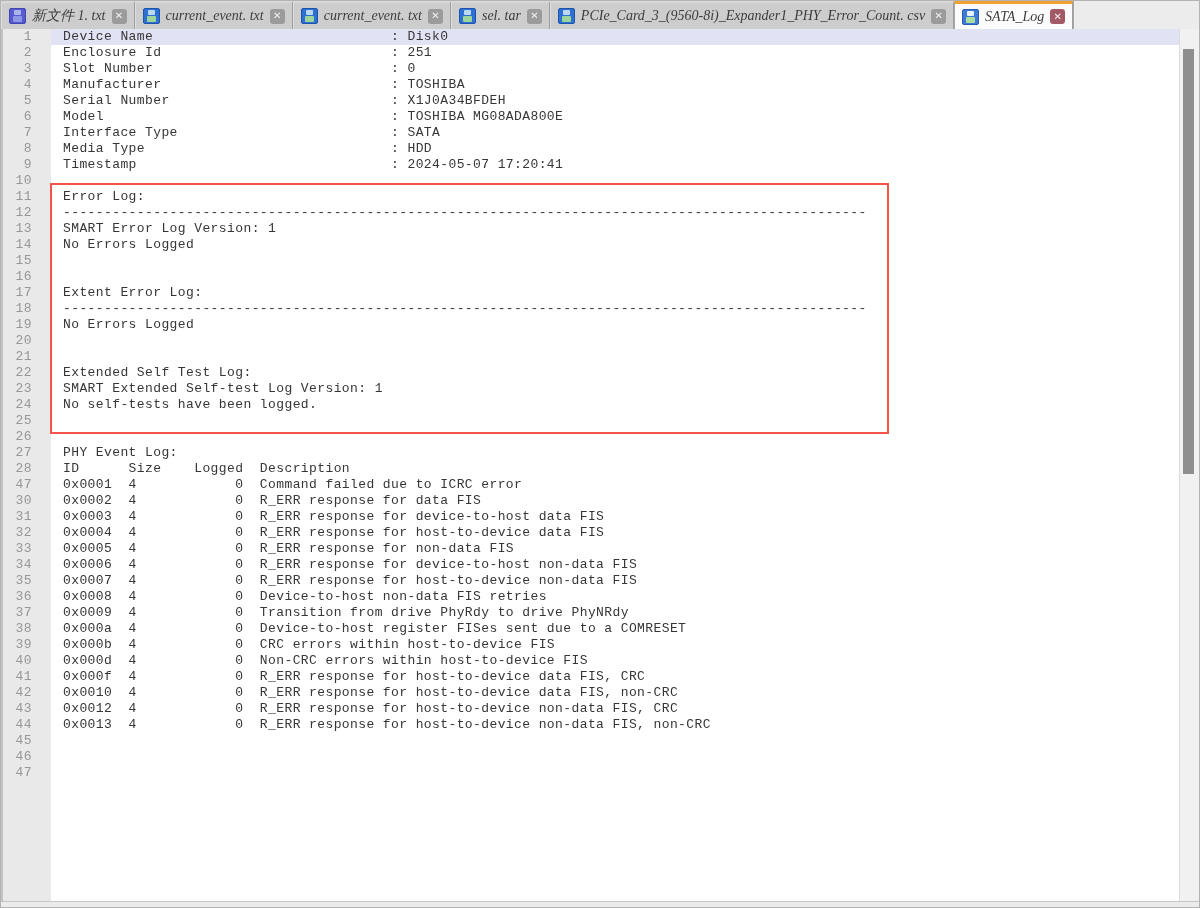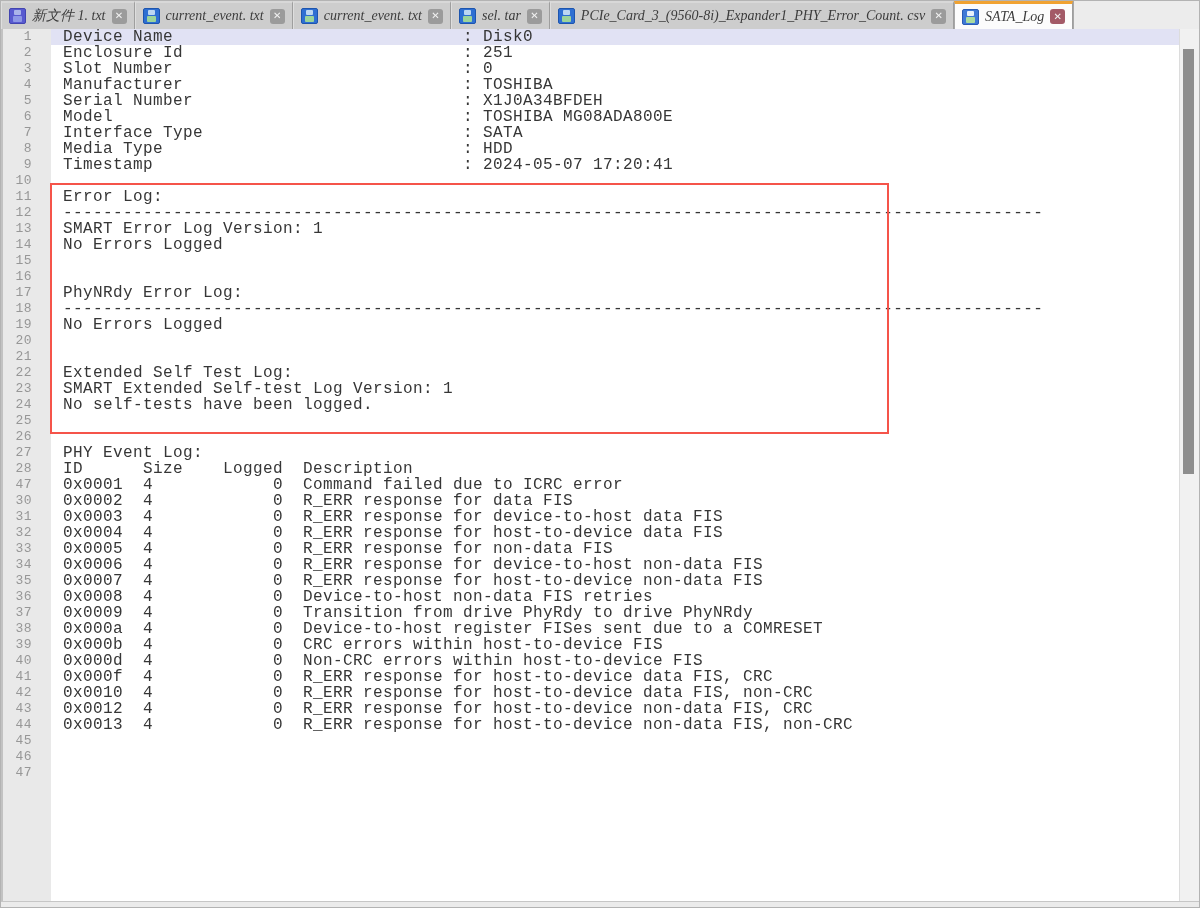--- a/index.html
+++ b/index.html
@@ -56,21 +56,21 @@
   }
   .gutter {
     width:50px; flex:0 0 auto; background:#e9e9e9;
     border-left:2px solid #c2c2c2;
     font-family:"Liberation Mono", monospace; font-size:13px; letter-spacing:0.4px;
     color:#979797; text-align:right;
   }
   .gutter .ln { height:16px; line-height:16px; padding-right:19px; }
   .code {
     flex:1; background:#ffffff; position:relative;
-    font-family:"Liberation Mono", monospace; font-size:16px; letter-spacing:0.4px;
+    font-family:"Liberation Mono", monospace; font-size:13px; letter-spacing:0.4px;
     color:#363636;
   }
   .code-line { height:16px; line-height:16px; padding-left:12px; white-space:pre; }
   .code-line.current { background:#e1e2f4; }
   
   .annotation-box {
     position:absolute; left:49px; top:182px; width:839px; height:251px;
     border:2px solid #f5544a; pointer-events:none; z-index:5;
   }
   
@@ -211,21 +211,21 @@
         <div class="code-line">Interface Type                          : SATA</div>
         <div class="code-line">Media Type                              : HDD</div>
         <div class="code-line">Timestamp                               : 2024-05-07 17:20:41</div>
         <div class="code-line"></div>
         <div class="code-line">Error Log:</div>
         <div class="code-line">--------------------------------------------------------------------------------------------------</div>
         <div class="code-line">SMART Error Log Version: 1</div>
         <div class="code-line">No Errors Logged</div>
         <div class="code-line"></div>
         <div class="code-line"></div>
-        <div class="code-line">PhyNRdy Error Log:</div>
+        <div class="code-line">Extent Error Log:</div>
         <div class="code-line">--------------------------------------------------------------------------------------------------</div>
         <div class="code-line">No Errors Logged</div>
         <div class="code-line"></div>
         <div class="code-line"></div>
         <div class="code-line">Extended Self Test Log:</div>
         <div class="code-line">SMART Extended Self-test Log Version: 1</div>
         <div class="code-line">No self-tests have been logged.</div>
         <div class="code-line"></div>
         <div class="code-line"></div>
         <div class="code-line">PHY Event Log:</div>

